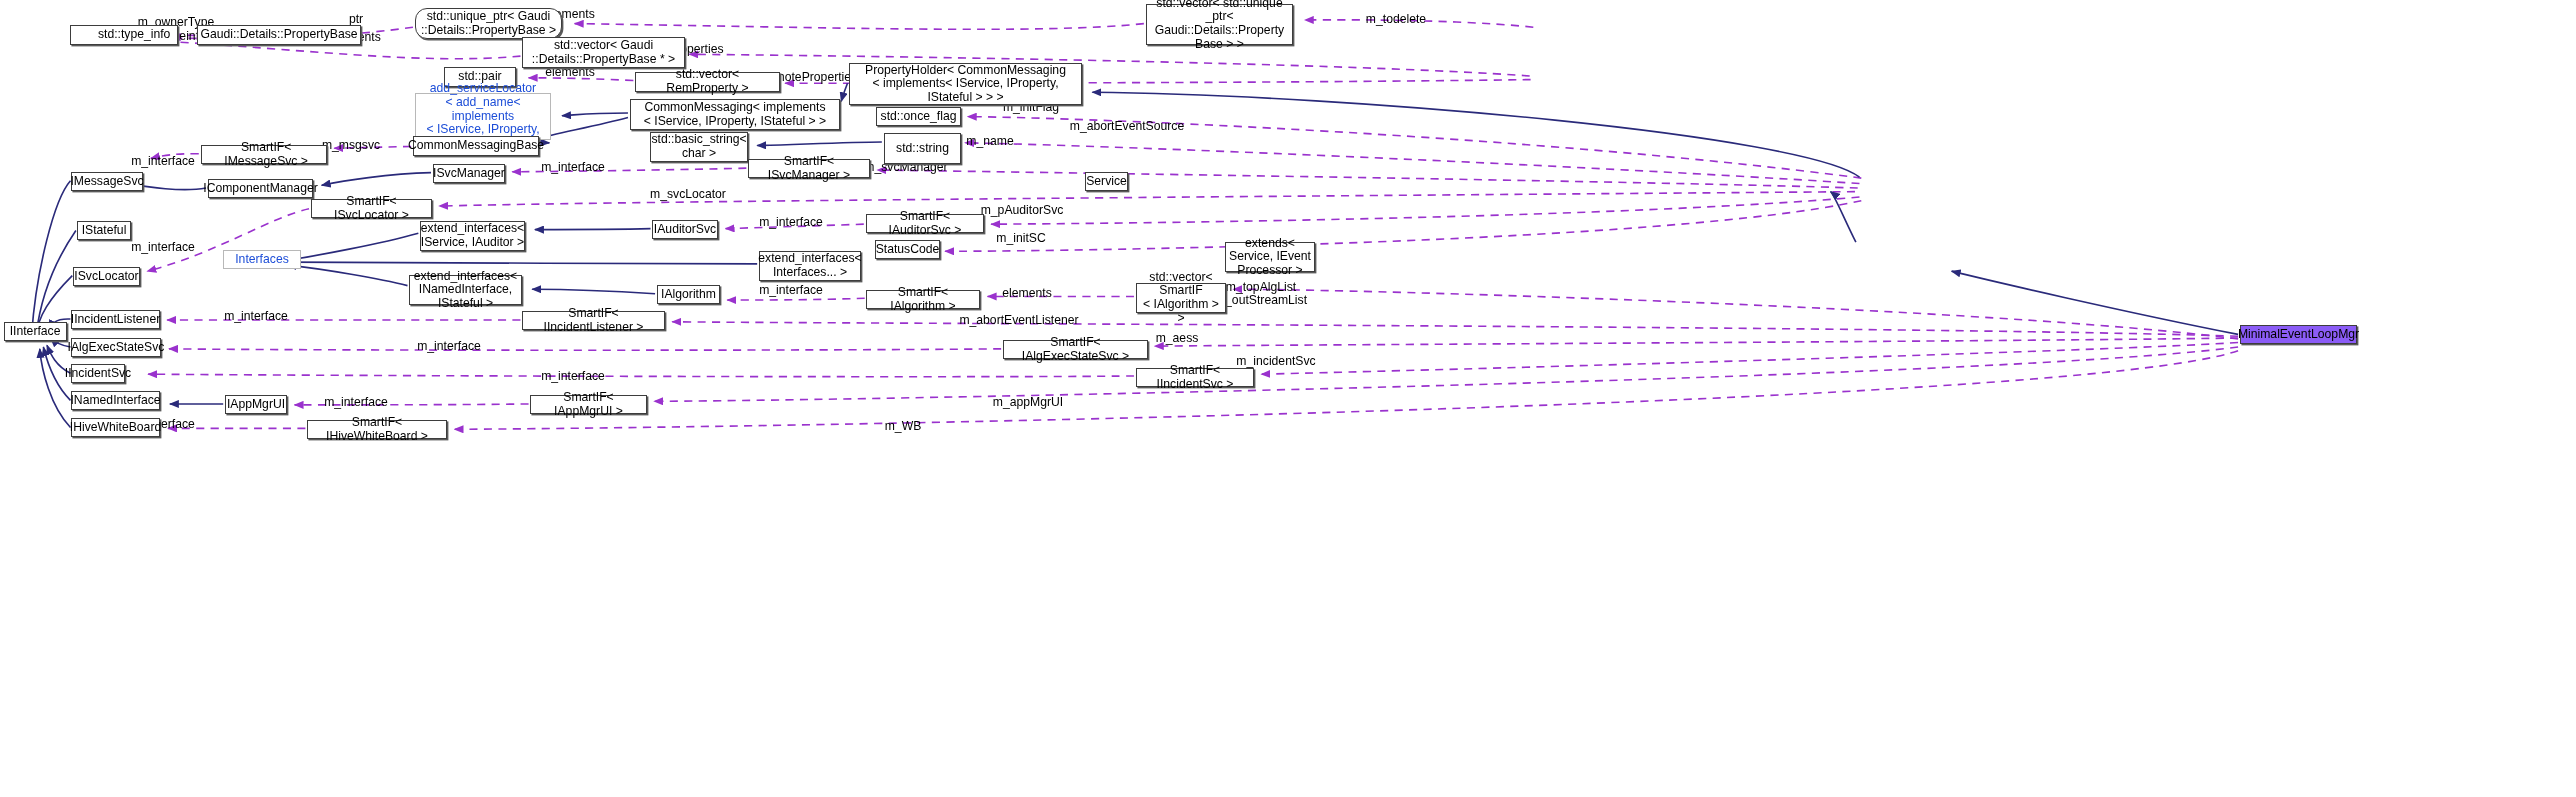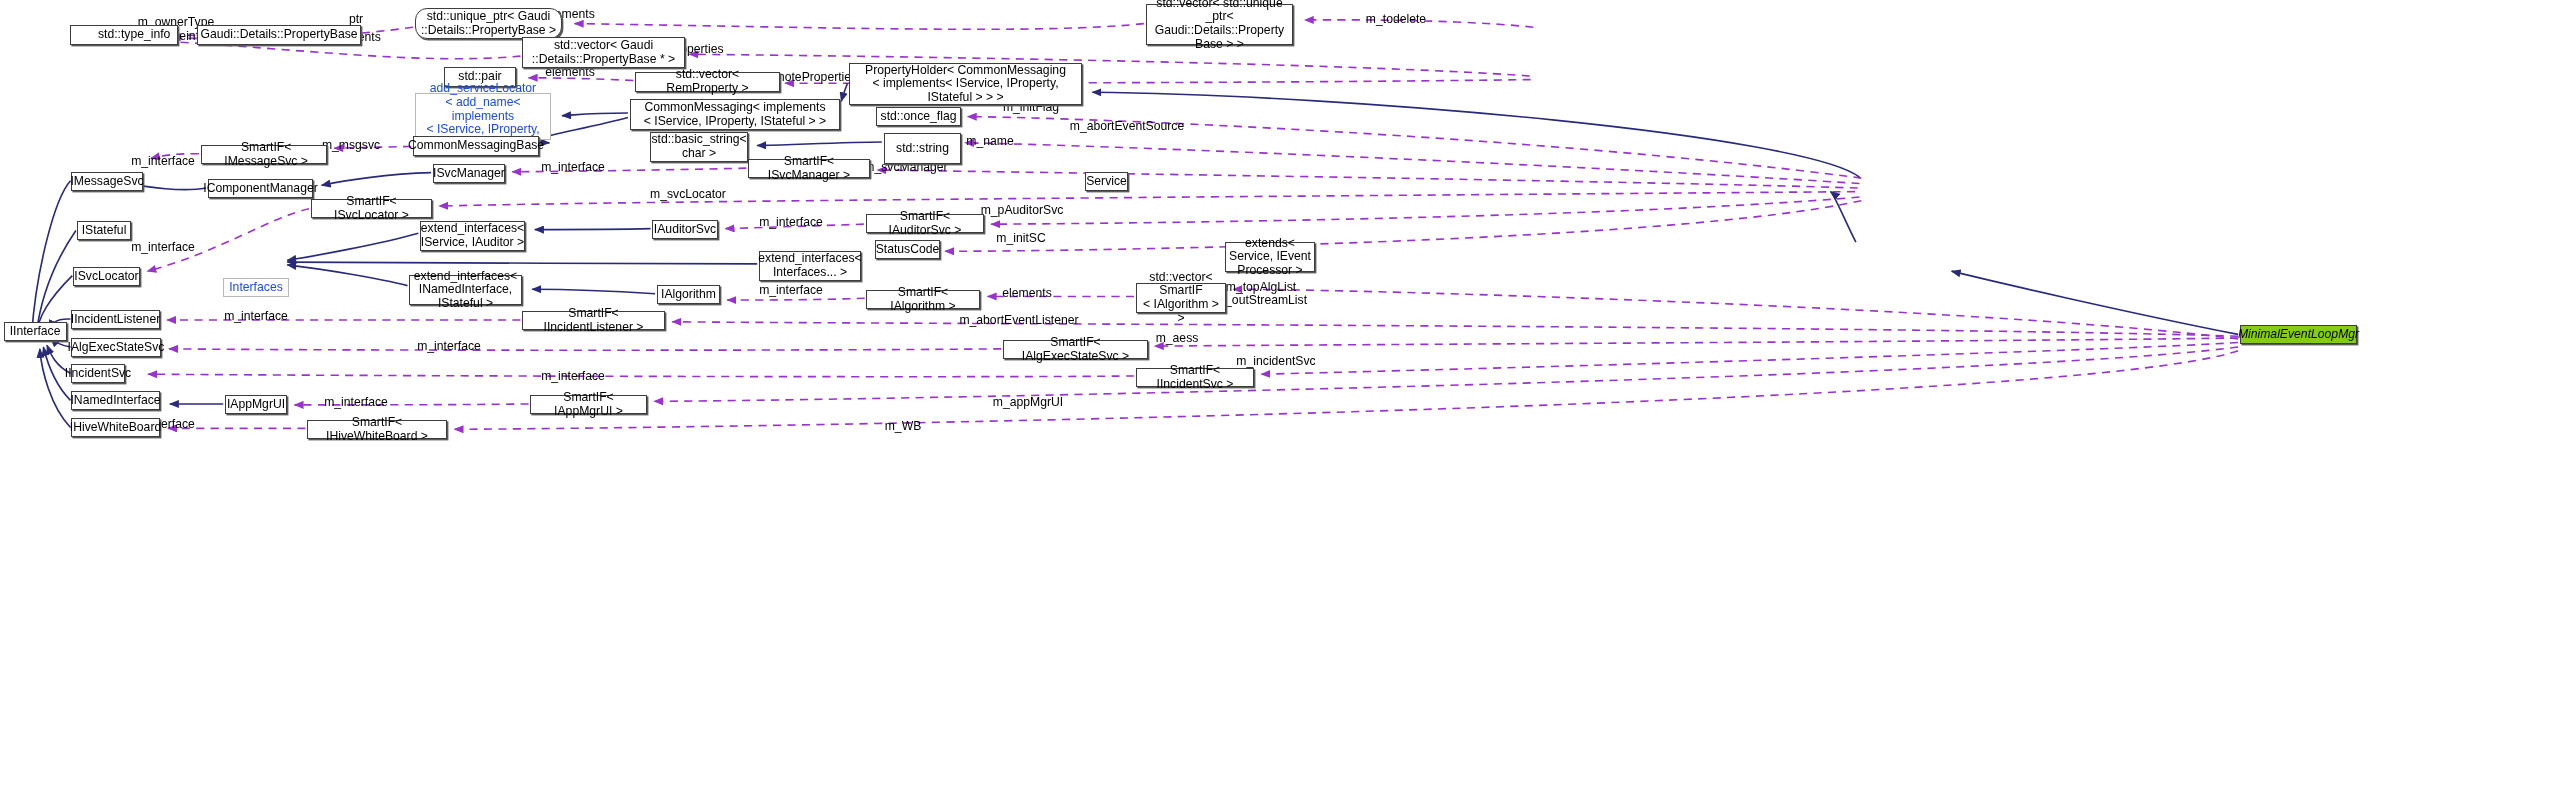--- a/index.html
+++ b/index.html
@@ -39,23 +39,22 @@
     white-space: pre-line;
     box-shadow: 1.4px 1.4px 0 0 #5a5a5a;
     z-index: 5;
   }
   .node.faded {
     border-color: #b8b8b8;
     box-shadow: none;
     color: #1d4ed8;
   }
   .node.highlight {
-    background: #84cc16;
+    background: #8b5cf6;
     border-color: #3d3d3d;
-    font-style: italic;
   }
   .edge-label {
     position: absolute;
     font-size: 12.2px;
     color: #000000;
     line-height: 1.1;
     white-space: pre-line;
     text-align: center;
     transform: translateX(-50%);
     z-index: 4;
@@ -174,21 +173,21 @@
       <div class="node" style="left: 311px; top: 199px; width: 121px; height: 19px;">SmartIF&lt; ISvcLocator &gt;</div>
       <div class="node" style="left: 77px; top: 221px; width: 54px; height: 19px;">IStateful</div>
       <div class="node" style="left: 652px; top: 220px; width: 66px; height: 19px;">IAuditorSvc</div>
       <div class="node" style="left: 866px; top: 214px; width: 118px; height: 19px;">SmartIF&lt; IAuditorSvc &gt;</div>
       <div class="node" style="left: 420px; top: 221px; width: 105px; height: 30px;">extend_interfaces&lt;
 IService, IAuditor &gt;</div>
       <div class="node" style="left: 875px; top: 240px; width: 65px; height: 19px; text-align: center;">StatusCode</div>
       <div class="node" style="left: 1225px; top: 242px; width: 90px; height: 30px;">extends&lt; Service, IEvent
 Processor &gt;</div>
       <div class="node" style="left: 73px; top: 267px; width: 67px; height: 19px;">ISvcLocator</div>
-      <div class="node faded" style="left: 223px; top: 250px; width: 66px; height: 19px; margin-top: 28px;">Interfaces</div>
+      <div class="node faded" style="left: 223px; top: 250px; width: 78px; height: 19px;">Interfaces</div>
       <div class="node" style="left: 759px; top: 251px; width: 102px; height: 30px;">extend_interfaces&lt;
 Interfaces... &gt;</div>
       <div class="node" style="left: 657px; top: 285px; width: 63px; height: 19px;">IAlgorithm</div>
       <div class="node" style="left: 866px; top: 290px; width: 114px; height: 19px;">SmartIF&lt; IAlgorithm &gt;</div>
       <div class="node" style="left: 1136px; top: 283px; width: 90px; height: 30px;">std::vector&lt; SmartIF
 &lt; IAlgorithm &gt; &gt;</div>
       <div class="node" style="left: 409px; top: 275px; width: 113px; height: 30px;">extend_interfaces&lt;
 INamedInterface, IStateful &gt;</div>
       <div class="node" style="left: 71px; top: 310px; width: 89px; height: 19px;">IIncidentListener</div>
       <div class="node" style="left: 522px; top: 311px; width: 143px; height: 19px;">SmartIF&lt; IIncidentListener &gt;</div>

